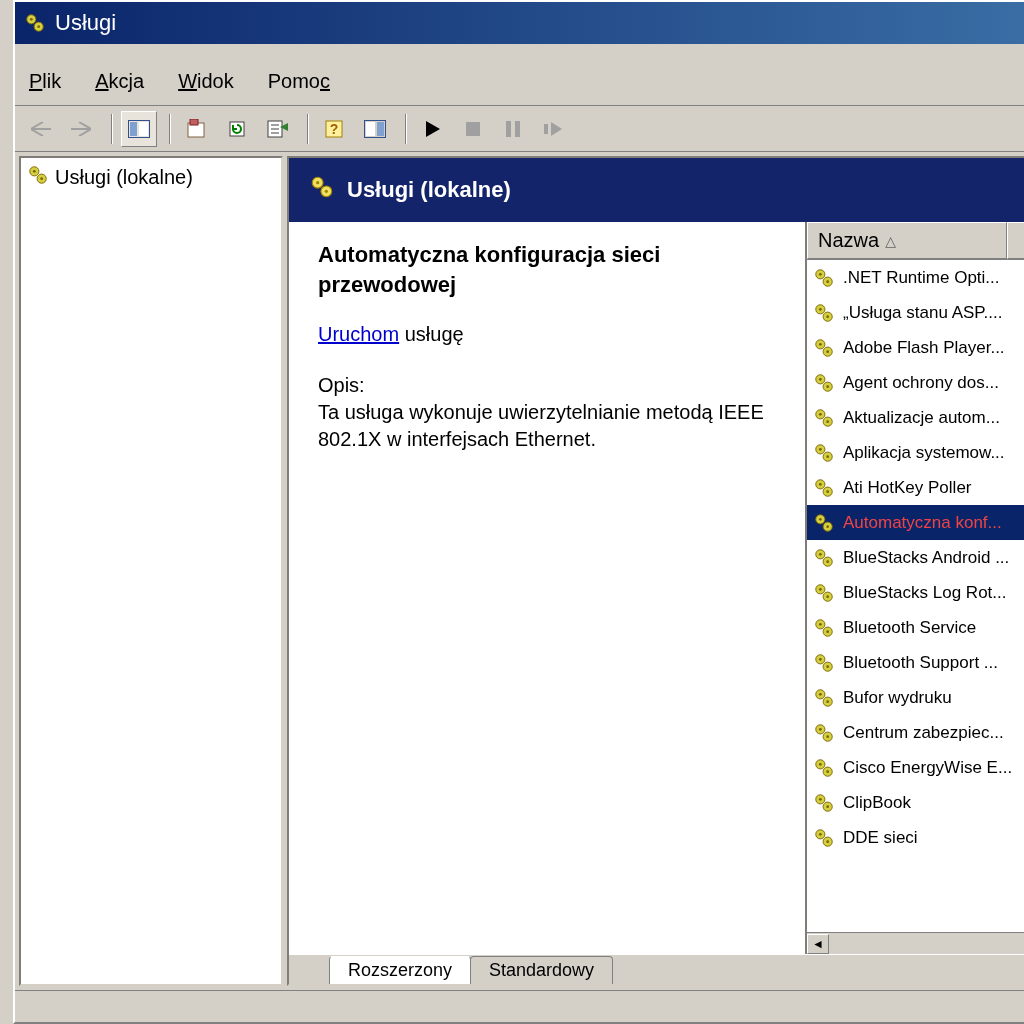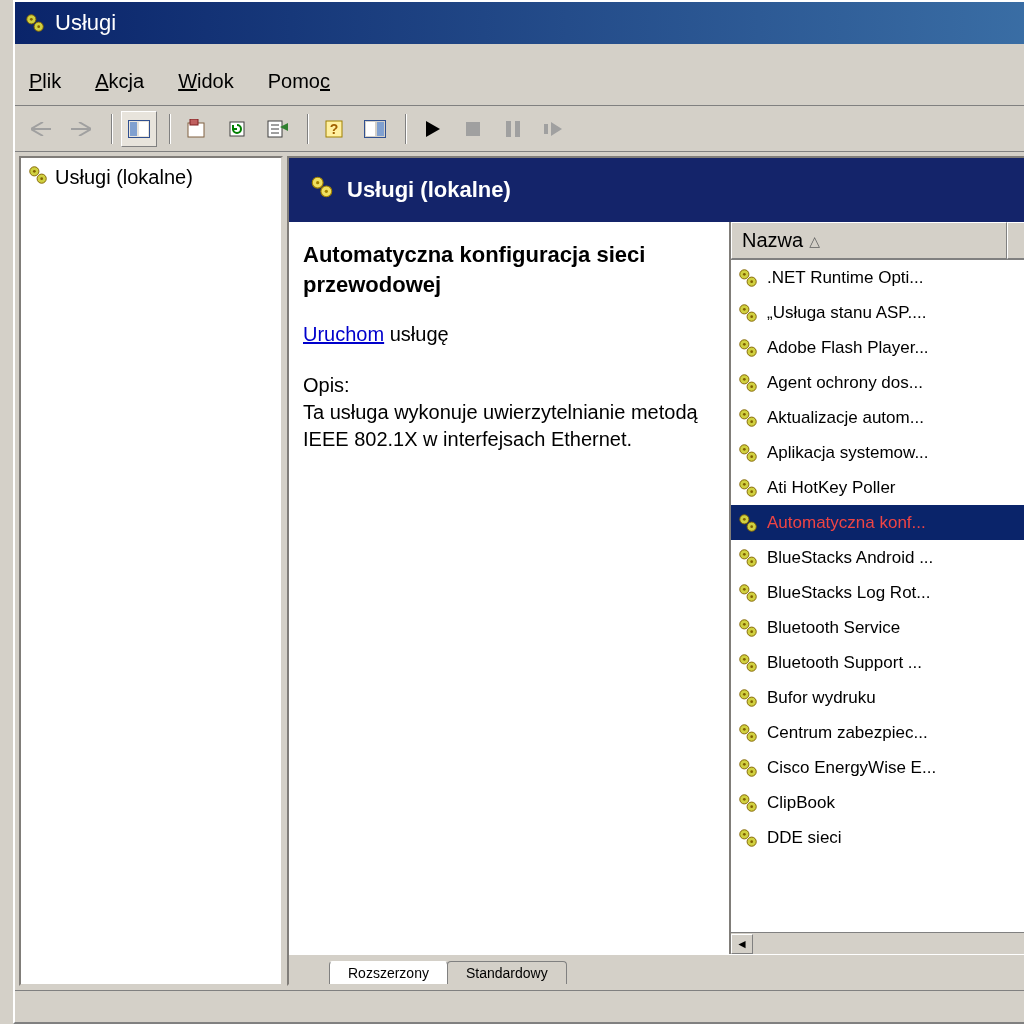--- a/index.html
+++ b/index.html
@@ -114,22 +114,22 @@
   display:flex;
   align-items:center;
   gap:12px;
 }
 .pane-body {
   flex:1;
   display:flex;
   min-height:0;
 }
 .detail {
-  width: 440px;
-  padding: 18px 14px;
+  width: 516px;
+  padding: 18px 29px;
   font-size: 20px;
   color:#000;
 }
 .detail h2 {
   font-size: 22px;
   font-weight:bold;
   margin-bottom: 24px;
   line-height:1.35;
 }
 .detail .link {
@@ -198,21 +198,21 @@
 .tabs {
   display:flex;
   background:#d4d0c8;
   padding: 0 40px;
   height:30px;
   align-items:flex-end;
   border-top:1px solid #fff;
 }
 .tab {
   padding:3px 18px;
-  font-size:14px;
+  font-size:18px;
   background:#d4d0c8;
   border:1px solid #808080;
   border-bottom:none;
   border-top-left-radius:4px;
   border-top-right-radius:4px;
   margin-right:-1px;
   position:relative;
 }
 .tab.active {
   background:#fff;

